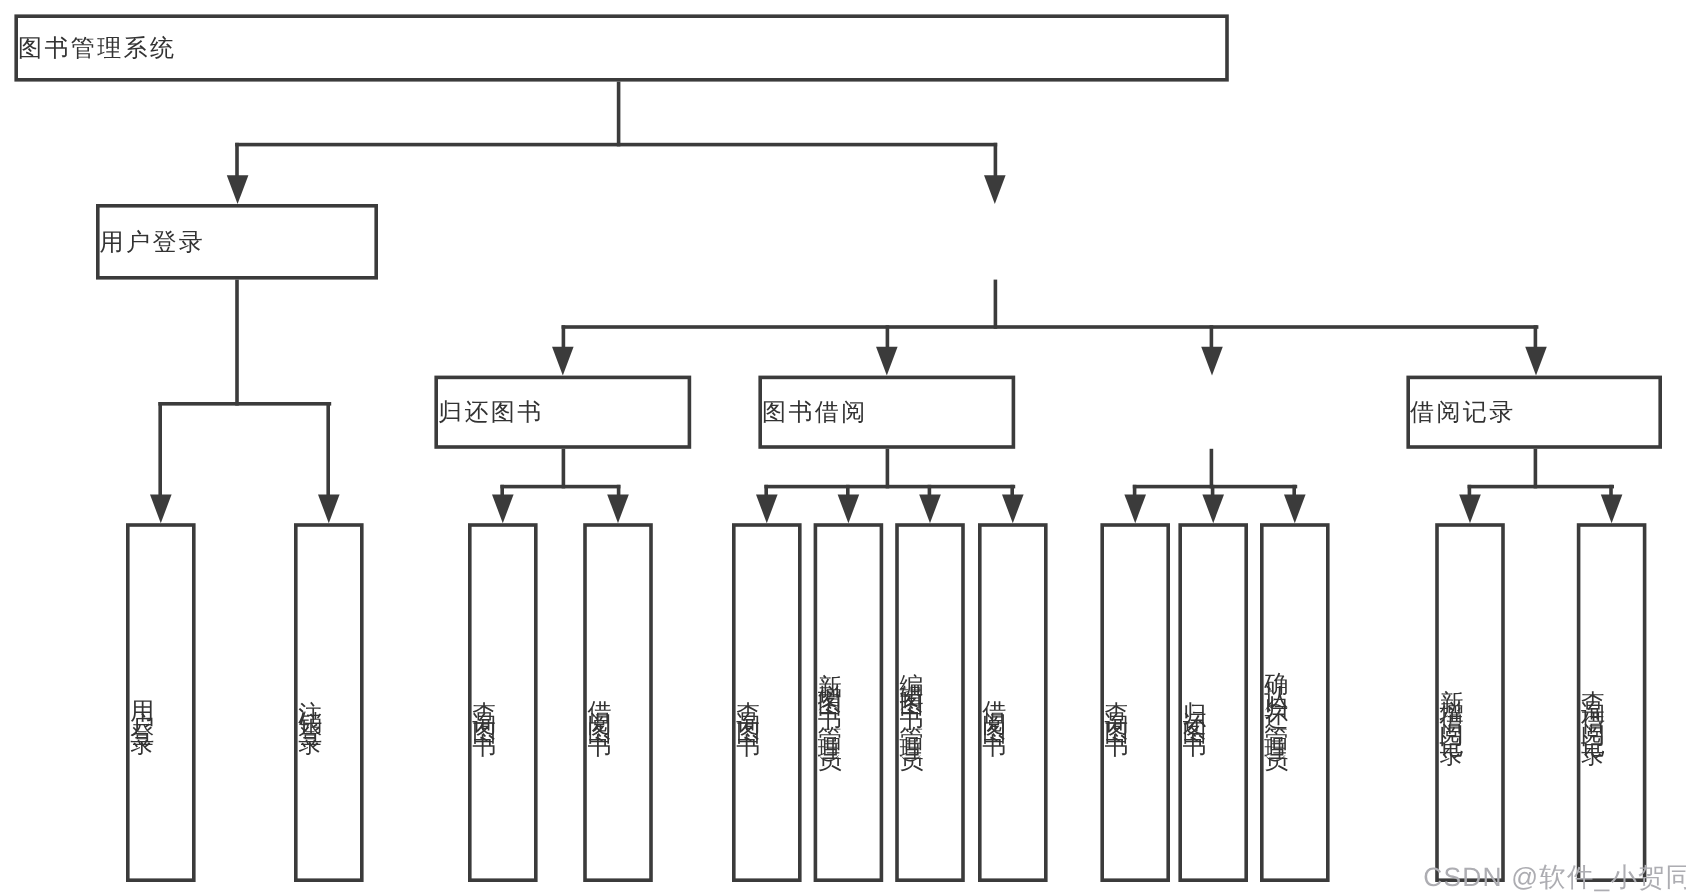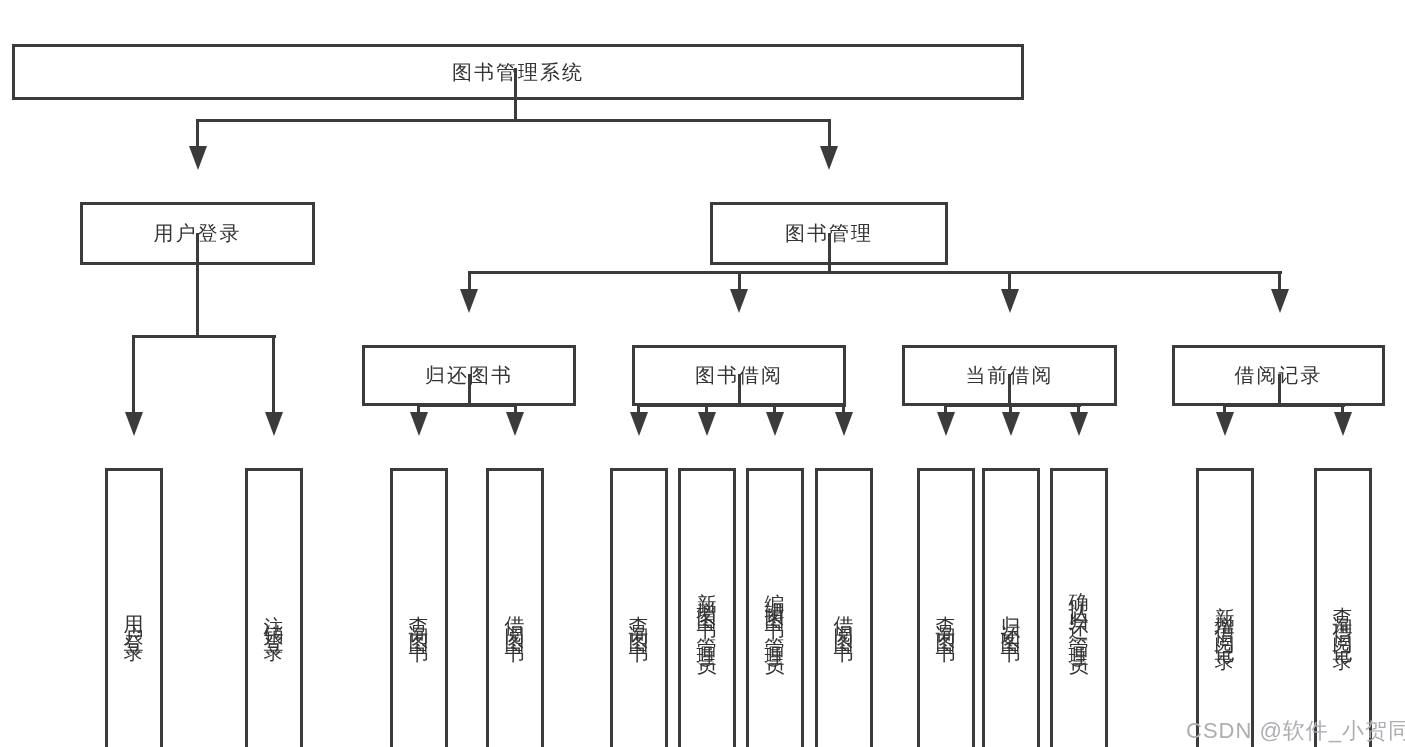--- a/index.html
+++ b/index.html
@@ -11,23 +11,21 @@
     height: 747px;
     background: var(--bg, #ffffff);
     overflow: hidden;
   }
   .node {
     position: absolute;
     border: 3px solid var(--line, #3b3b3b);
     background: #ffffff;
     display: flex;
     align-items: center;
-    justify-content: center;
     color: var(--text, #333333);
-    margin-top: 32px;
   }
   .node.h span {
     font-size: 20px;
     letter-spacing: 2px;
     white-space: nowrap;
   }
   .node.v span {
     writing-mode: vertical-lr;
     text-orientation: upright;
     font-size: 20px;
@@ -64,23 +62,20 @@
   <div class="cl" style="left:514px; top:68px; width:3px; height:54px"></div>
   <div class="cl" style="left:196px; top:119px; width:635px; height:3px"></div>
   <div class="cl" style="left:196px; top:119px; width:3px; height:31px"></div>
   <div class="arrow" style="left:189px; top:146px"></div>
   <div class="cl" style="left:828px; top:119px; width:3px; height:31px"></div>
   <div class="arrow" style="left:820px; top:146px"></div>
 
   <div class="node h" style="left:80px; top:170px; width:235px; height:63px">
     <span>用户登录</span>
   </div>
-  <div class="node h" style="left:710px; top:170px; width:238px; height:63px">
-    <span>图书管理</span>
-  </div>
 
   <div class="cl" style="left:196px; top:233px; width:3px; height:105px"></div>
   <div class="cl" style="left:132px; top:335px; width:144px; height:3px"></div>
   <div class="cl" style="left:132px; top:335px; width:3px; height:79px"></div>
   <div class="arrow" style="left:125px; top:412px"></div>
   <div class="cl" style="left:272px; top:335px; width:3px; height:79px"></div>
   <div class="arrow" style="left:265px; top:412px"></div>
 
   <div class="cl" style="left:828px; top:233px; width:3px; height:41px"></div>
   <div class="cl" style="left:468px; top:271px; width:814px; height:3px"></div>
@@ -91,23 +86,20 @@
   <div class="cl" style="left:1008px; top:271px; width:3px; height:20px"></div>
   <div class="arrow" style="left:1001px; top:289px"></div>
   <div class="cl" style="left:1278px; top:271px; width:3px; height:20px"></div>
   <div class="arrow" style="left:1271px; top:289px"></div>
 
   <div class="node h" style="left:362px; top:313px; width:214px; height:61px">
     <span>归还图书</span>
   </div>
   <div class="node h" style="left:632px; top:313px; width:214px; height:61px">
     <span>图书借阅</span>
-  </div>
-  <div class="node h" style="left:902px; top:313px; width:215px; height:61px">
-    <span>当前借阅</span>
   </div>
   <div class="node h" style="left:1172px; top:313px; width:213px; height:61px">
     <span>借阅记录</span>
   </div>
 
   <div class="cl" style="left:468px; top:374px; width:3px; height:33px"></div>
   <div class="cl" style="left:417px; top:404px; width:100px; height:3px"></div>
   <div class="cl" style="left:417px; top:404px; width:3px; height:12px"></div>
   <div class="arrow" style="left:410px; top:412px"></div>
   <div class="cl" style="left:514px; top:404px; width:3px; height:12px"></div>

